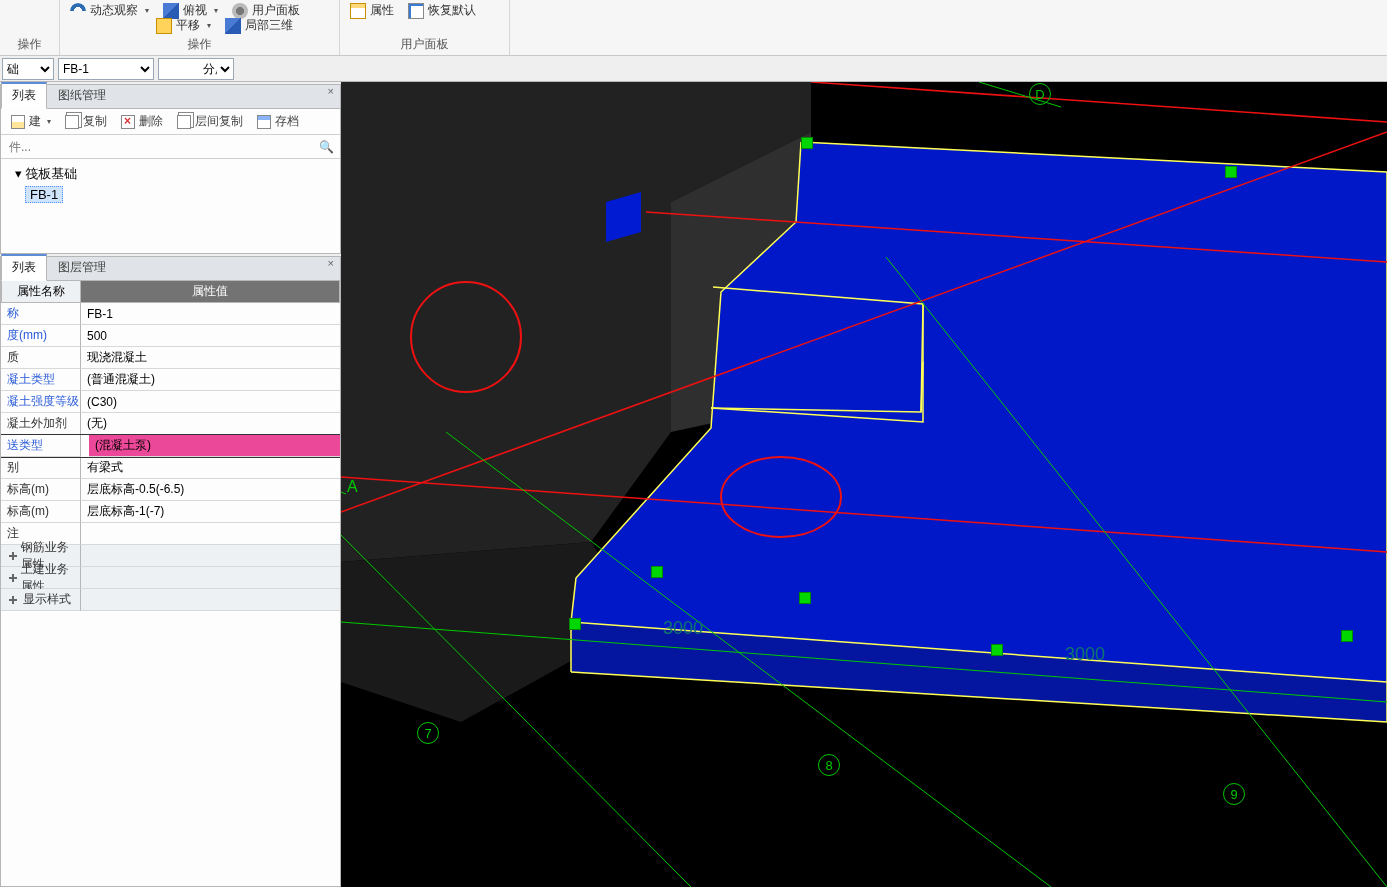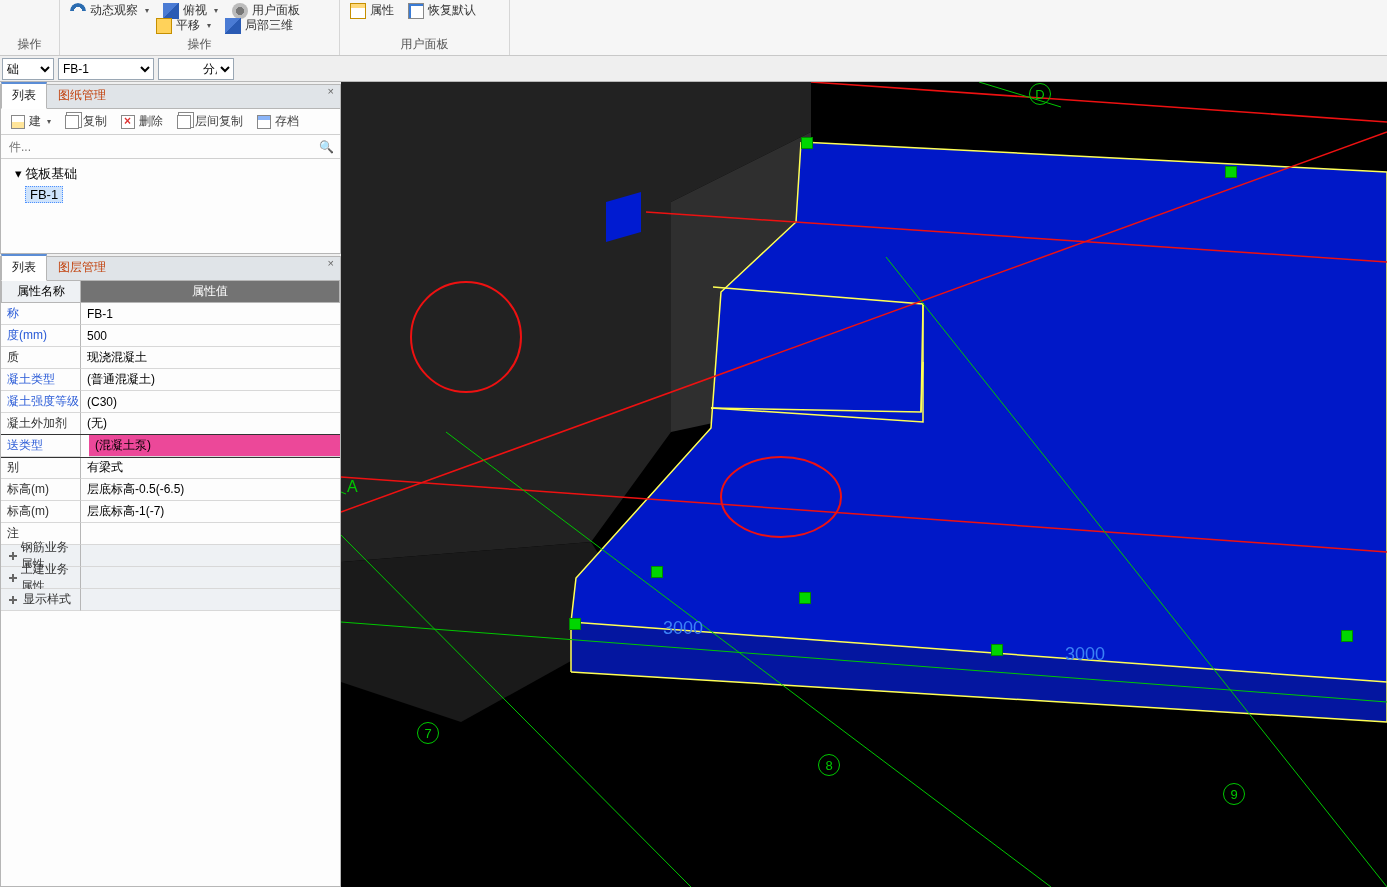--- a/index.html
+++ b/index.html
@@ -29,21 +29,21 @@
 
   
   .main { display:flex; height: calc(887px - 56px - 26px); }
   .left-col { width: 341px; display:flex; flex-direction:column; }
   .viewport { flex:1; background:#000; position:relative; }
 
   
   .panel { border:1px solid #b6b6b6; background:#fdfdfd; display:flex; flex-direction:column; margin-top:2px;}
   .panel-close { position:absolute; right:2px; top:0; font-size:11px; color:#666; cursor:pointer; padding:0 4px;}
   .tabstrip { position:relative; height:24px; background:#e0e4e8; border-bottom:1px solid #b6b6b6; display:flex; align-items:flex-end;}
-  .tab { padding:3px 10px 4px; font-size:12px; border:1px solid transparent; border-bottom:none; cursor:pointer; color:#c2410c;}
+  .tab { padding:3px 10px 4px; font-size:12px; border:1px solid transparent; border-bottom:none; cursor:pointer; color:#404040;}
   .tab.active { background:#fff; border-color:#b6b6b6; border-top:2px solid #5b8dd6; color:#222; border-bottom:1px solid #fff; position:relative; top:1px;}
   .panel-toolbar { height:26px; display:flex; align-items:center; gap:2px; padding:0 4px; border-bottom:1px solid #d0d0d0;}
   .pt-btn { display:flex; align-items:center; gap:4px; padding:2px 6px; cursor:pointer; color:#444;}
   .pt-btn .ico{width:14px;height:14px;display:inline-block;}
   .pt-btn.dropdown::after{content:"▾"; font-size:8px; color:#555; margin-left:2px;}
   .ico-new{background:#fff;border:1px solid #888;box-shadow:inset 0 -6px #ffe59a;}
   .ico-copy{background:#fff;border:1px solid #888;box-shadow:2px -2px #fff,2px -2px 0 1px #888;}
   .ico-del{background:#fff;border:1px solid #888;position:relative;}
   .ico-del::after{content:"×";color:#d33;position:absolute;left:2px;top:-2px;font-weight:bold;}
   .ico-arch{background:#fff;border:1px solid #888;box-shadow:inset 0 4px #8ab4f8;}
@@ -70,21 +70,21 @@
   .pg-row .exp{width:12px;height:12px;display:inline-block;margin-right:4px;position:relative;}
   .pg-row .exp::before{content:"";position:absolute;left:2px;top:5px;width:8px;height:2px;background:#666;}
   .pg-row .exp::after{content:"";position:absolute;left:5px;top:2px;width:2px;height:8px;background:#666;}
 
   #panel-list{height:170px;} 
 
   
   .vp-svg{position:absolute;inset:0;}
   .axis-label{position:absolute;color:#00c800;font-size:16px;font-family:sans-serif;}
   .axis-circle{position:absolute;width:22px;height:22px;border:1px solid #00c800;border-radius:50%;display:flex;align-items:center;justify-content:center;color:#00c800;font-size:13px;}
-  .dim-text{position:absolute;color:#3b82f6;font-size:18px;}
+  .dim-text{position:absolute;color:#0f766e;font-size:18px;}
   .grip{position:absolute;width:12px;height:12px;background:#00d600;border:1px solid #008a00;}
 </style>
 </head>
 <body>
 
 <div class="ribbon">
   <div class="ribbon-group" style="width:60px">
     <div class="items"></div>
     <div class="group-title">操作</div>
   </div>

